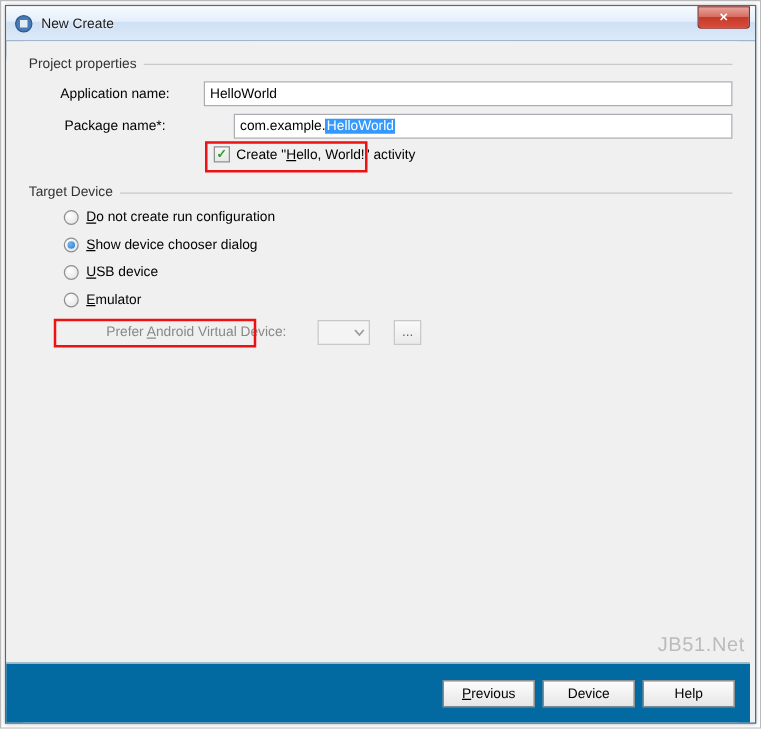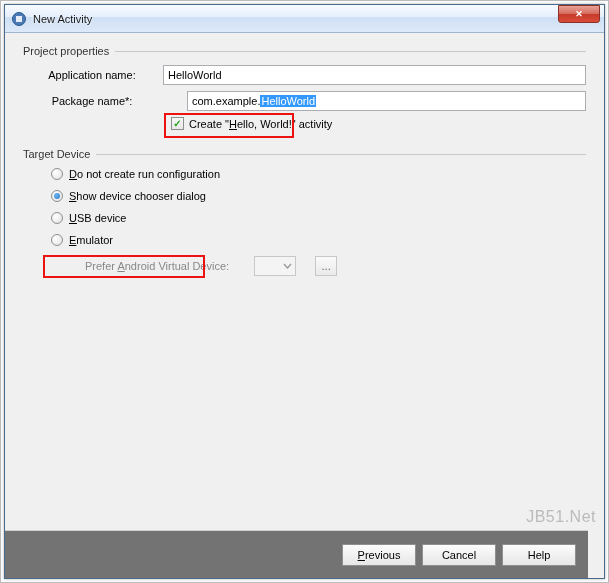--- a/index.html
+++ b/index.html
@@ -28,38 +28,38 @@
   .chk.checked::after { content:"✓"; font-size:10px; color:#21a121; font-weight:bold; line-height:1; }
   .mnemonic { text-decoration: underline; }
   .radio-row { padding-left: 28px; display: flex; align-items: center; margin-bottom: 10px; }
   .radio { width: 12px; height: 12px; border: 1px solid #8e8f8f; border-radius: 50%; background: radial-gradient(circle at 35% 35%, #fff, #e0e0e0); margin-right: 6px; position: relative; }
   .radio.selected::after { content:""; position:absolute; left:2px; top:2px; width:6px; height:6px; border-radius:50%; background: radial-gradient(circle at 35% 35%, #6fb6f7, #2b78c5); }
   .redbox2 { position: absolute; border: 2px solid #e11; left: 38px; top: 222px; width: 162px; height: 23px; pointer-events:none; }
   .avd-row { padding-left: 62px; display: flex; align-items: center; margin-top: 2px; color: #888; gap: 15px; }
   .avd-row .lbl2 { margin-right: 10px; }
   .combo { width: 42px; height: 20px; border: 1px solid #c8c8c8; background: #f4f4f4; display:inline-flex; align-items:center; justify-content:flex-end; padding-right:3px; color:#888; }
   .ellips-btn { width: 22px; height: 20px; border: 1px solid #c8c8c8; background: linear-gradient(to bottom,#fafafa,#eaeaea); margin-left: 4px; display:inline-flex; align-items:center; justify-content:center; color:#666; }
-  .footer { position: absolute; left: 0; right: 16px; bottom: 0; height: 48px; border-top: 1px solid #d0d0d0; background: #737373; display:flex; align-items:center; justify-content:flex-end; padding: 0 12px; gap: 6px; }
+  .footer { position: absolute; left: 0; right: 4px; bottom: 0; height: 48px; border-top: 1px solid #d0d0d0; background: #0369a1; display:flex; align-items:center; justify-content:flex-end; padding: 0 12px; gap: 6px; }
   .btn { min-width: 74px; height: 22px; border: 1px solid #8e8f8f; background: linear-gradient(to bottom,#fdfdfd,#e6e6e6); display:inline-flex; align-items:center; justify-content:center; padding: 0 10px; color:#000; }
   .watermark { position:absolute; right:8px; bottom:52px; color:#bbb; font-size:16px; font-family: Arial; letter-spacing:0.5px; pointer-events:none; }
   .target-group { margin-top: 18px; }
 </style>
 </head>
 <body>
 
 <div class="outer-frame">
   <div class="dialog">
     <div class="titlebar">
       <span class="title-icon">
         <svg width="16" height="16" viewBox="0 0 16 16">
             <circle cx="8" cy="8" r="6.5" fill="#4a7ab3" stroke="#2a5a93"></circle>
             <rect x="5" y="5" width="6" height="6" fill="#fff" opacity="0.85"></rect>
           </svg>
       </span>
-      <span class="title-text">New Activity</span>
+      <span class="title-text">New Create</span>
       <div class="close-btn">✕</div>
     </div>
 
     <div class="body">
       <div class="content">
 
         <div class="group-header">
           <span class="gh-label">Project properties</span>
           <span class="gh-line"></span>
         </div>
@@ -127,20 +127,20 @@
         </div>
 
         <div class="redbox1"></div>
         <div class="redbox2"></div>
       </div>
 
       <div class="footer">
         <div class="btn">
             <span><span class="mnemonic">P</span><span>revious</span></span>
           </div>
-        <div class="btn">Cancel</div>
+        <div class="btn">Device</div>
         <div class="btn">Help</div>
       </div>
 
       <div class="watermark">JB51.Net</div>
     </div>
   </div>
 </div>
 
 </body></html>

